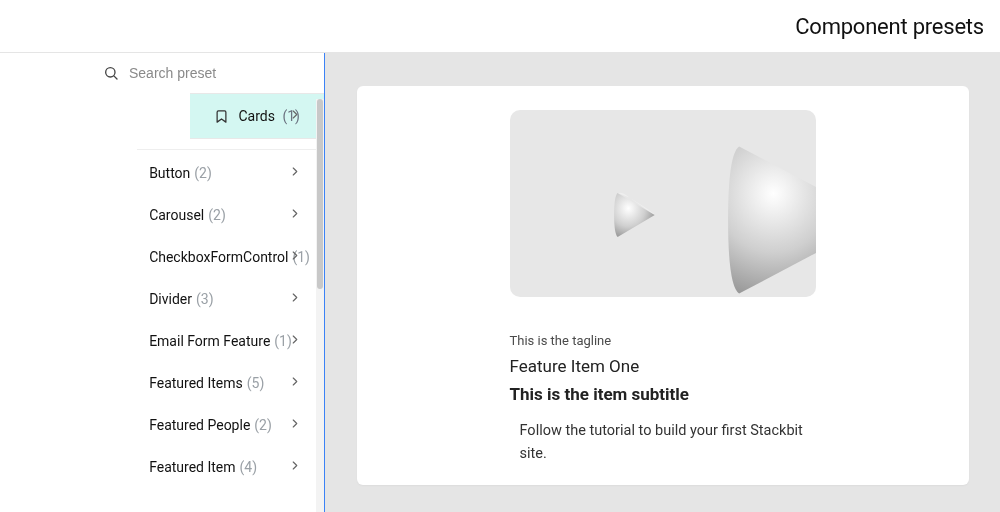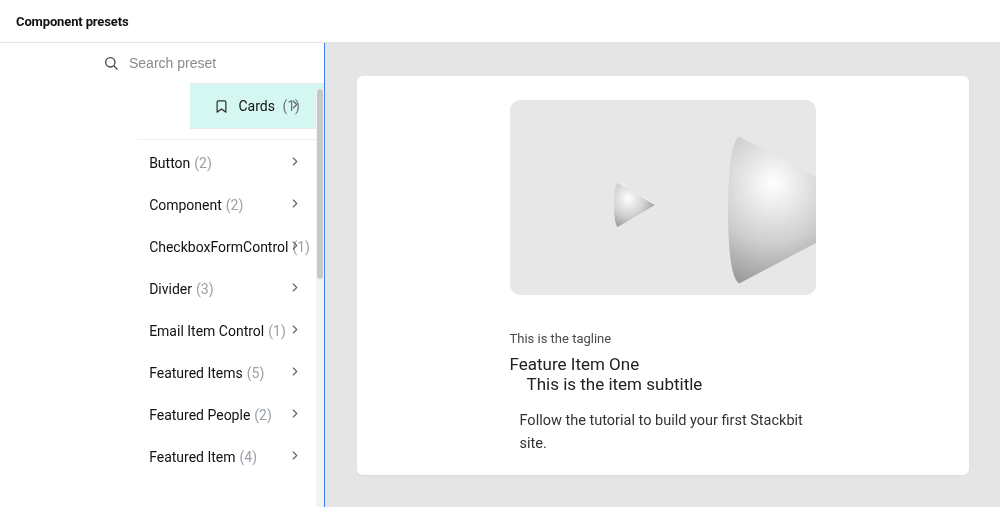--- a/index.html
+++ b/index.html
@@ -9,23 +9,24 @@
       height: 512px;
       overflow: hidden;
       background: #fff;
       color: #111;
     }
     .header {
       padding: 14px 16px 13px 16px;
       border-bottom: 1px solid #e5e5e5;
     }
     .header h1 {
-      font-size: 13px;
-      font-weight: 700;
+      font-size: 22px;
+      font-weight: 400;
       letter-spacing: -0.01em;
+      text-align: right;
     }
     .main {
       display: flex;
       height: calc(512px - 48px);
     }
     .sidebar {
       width: 325px;
       flex: 0 0 325px;
       display: flex;
       flex-direction: column;
@@ -142,28 +143,28 @@
       margin-top: 36px;
     }
     .tagline {
       font-size: 13px;
       color: #4b4b4b;
       margin-bottom: 8px;
     }
     .title {
       font-size: 17px;
       color: #222;
+      margin-bottom: 8px;
       font-weight: 400;
     }
     .subtitle {
       font-size: 17px;
       color: #222;
       margin-bottom: 16px;
-      font-weight: 400;
-      margin-left: 17px;
+      font-weight: 700;
     }
     .desc {
       font-size: 14.5px;
       color: #333;
       line-height: 1.55;
       margin-left: 10px;
     }
   </style>
 </head>
 <body>
@@ -200,42 +201,42 @@
 
     <div class="list">
       <div class="list-item">
         <span class="label">Button</span>
         <span class="count">(2)</span>
         <span class="chev"><svg width="14" height="14" viewBox="0 0 24 24" fill="none" stroke="#666" stroke-width="2" stroke-linecap="round" stroke-linejoin="round">
               <polyline points="9 18 15 12 9 6"></polyline>
             </svg></span>
       </div>
       <div class="list-item">
-        <span class="label">Component</span>
+        <span class="label">Carousel</span>
         <span class="count">(2)</span>
         <span class="chev"><svg width="14" height="14" viewBox="0 0 24 24" fill="none" stroke="#666" stroke-width="2" stroke-linecap="round" stroke-linejoin="round">
               <polyline points="9 18 15 12 9 6"></polyline>
             </svg></span>
       </div>
       <div class="list-item">
         <span class="label">CheckboxFormControl</span>
         <span class="count">(1)</span>
         <span class="chev"><svg width="14" height="14" viewBox="0 0 24 24" fill="none" stroke="#666" stroke-width="2" stroke-linecap="round" stroke-linejoin="round">
               <polyline points="9 18 15 12 9 6"></polyline>
             </svg></span>
       </div>
       <div class="list-item">
         <span class="label">Divider</span>
         <span class="count">(3)</span>
         <span class="chev"><svg width="14" height="14" viewBox="0 0 24 24" fill="none" stroke="#666" stroke-width="2" stroke-linecap="round" stroke-linejoin="round">
               <polyline points="9 18 15 12 9 6"></polyline>
             </svg></span>
       </div>
       <div class="list-item">
-        <span class="label">Email Item Control</span>
+        <span class="label">Email Form Feature</span>
         <span class="count">(1)</span>
         <span class="chev"><svg width="14" height="14" viewBox="0 0 24 24" fill="none" stroke="#666" stroke-width="2" stroke-linecap="round" stroke-linejoin="round">
               <polyline points="9 18 15 12 9 6"></polyline>
             </svg></span>
       </div>
       <div class="list-item">
         <span class="label">Featured Items</span>
         <span class="count">(5)</span>
         <span class="chev"><svg width="14" height="14" viewBox="0 0 24 24" fill="none" stroke="#666" stroke-width="2" stroke-linecap="round" stroke-linejoin="round">
               <polyline points="9 18 15 12 9 6"></polyline>

